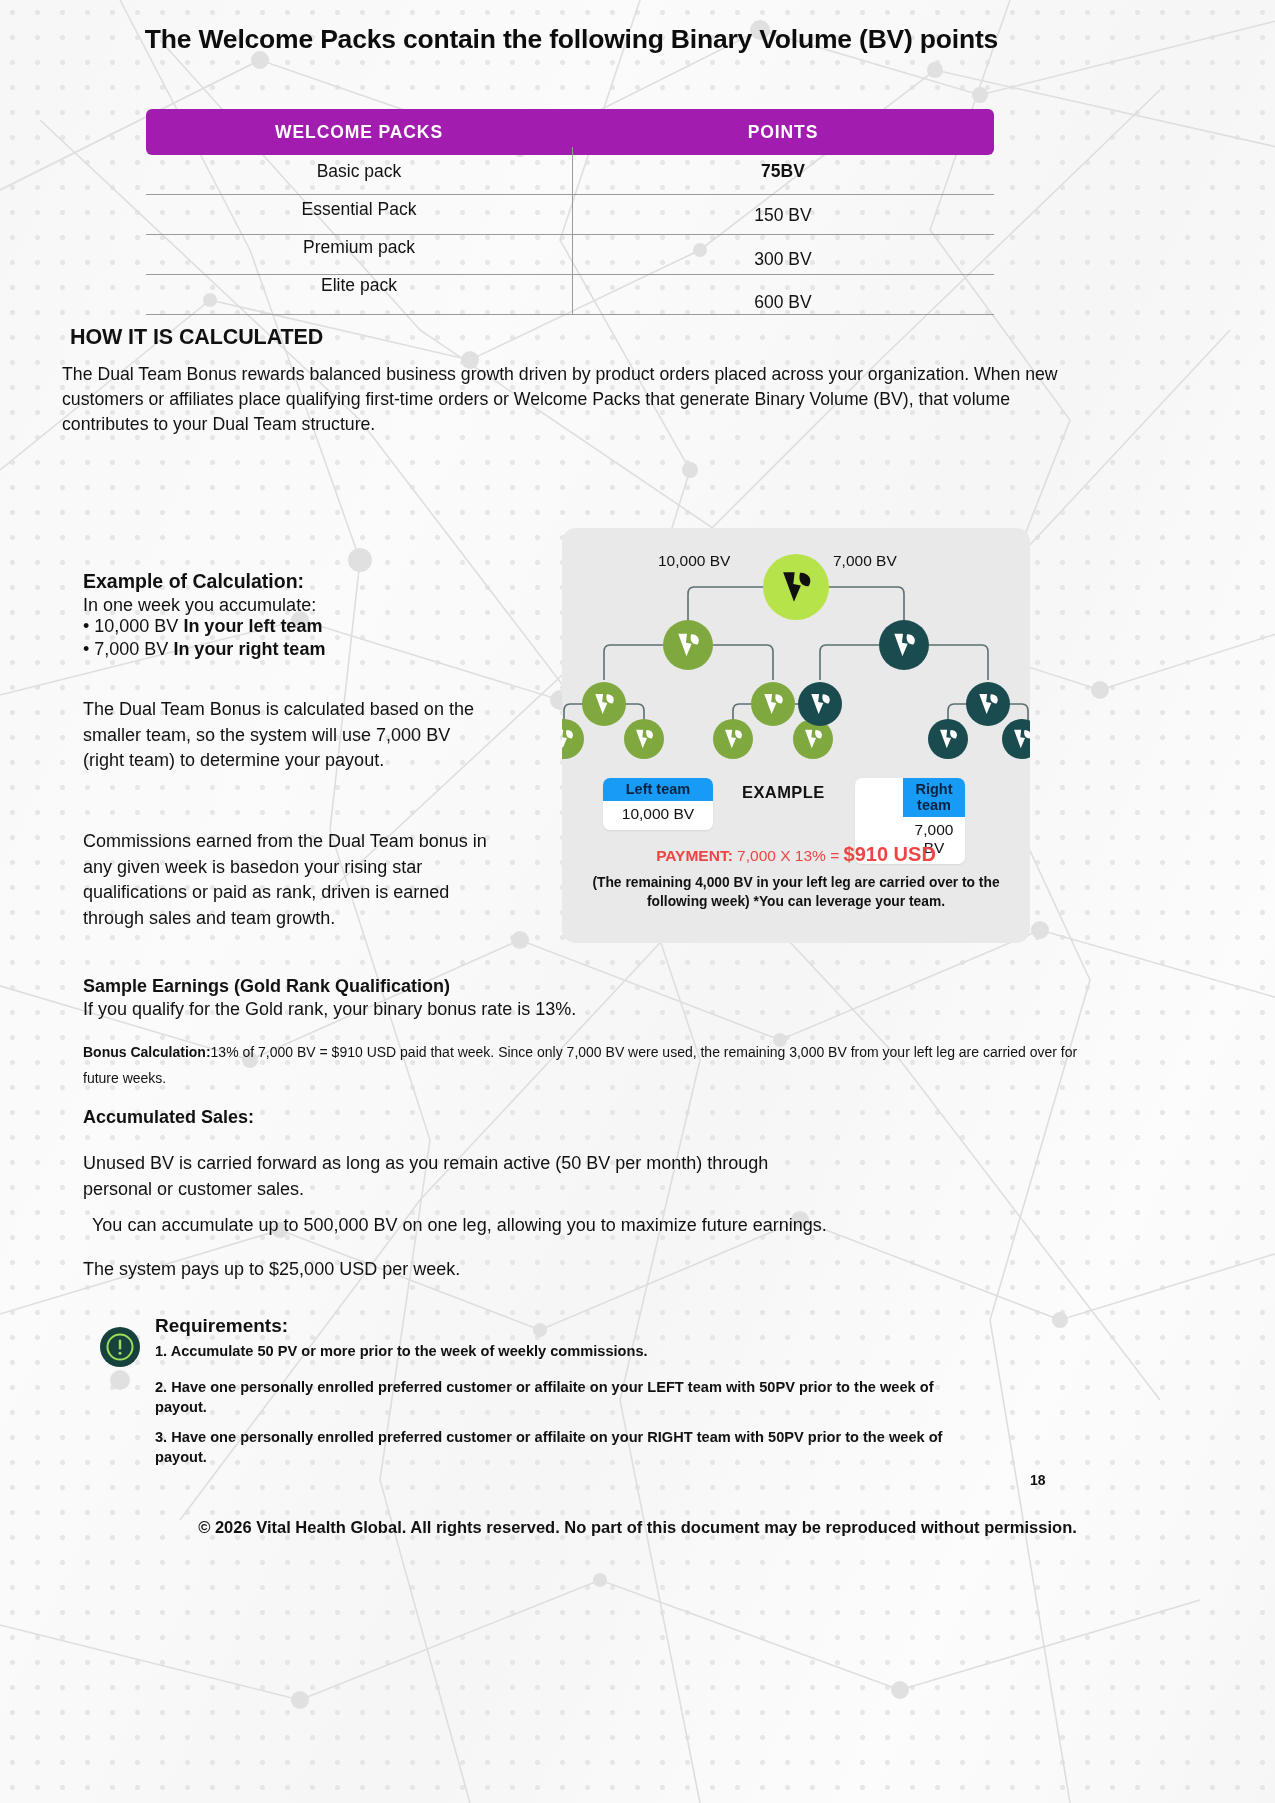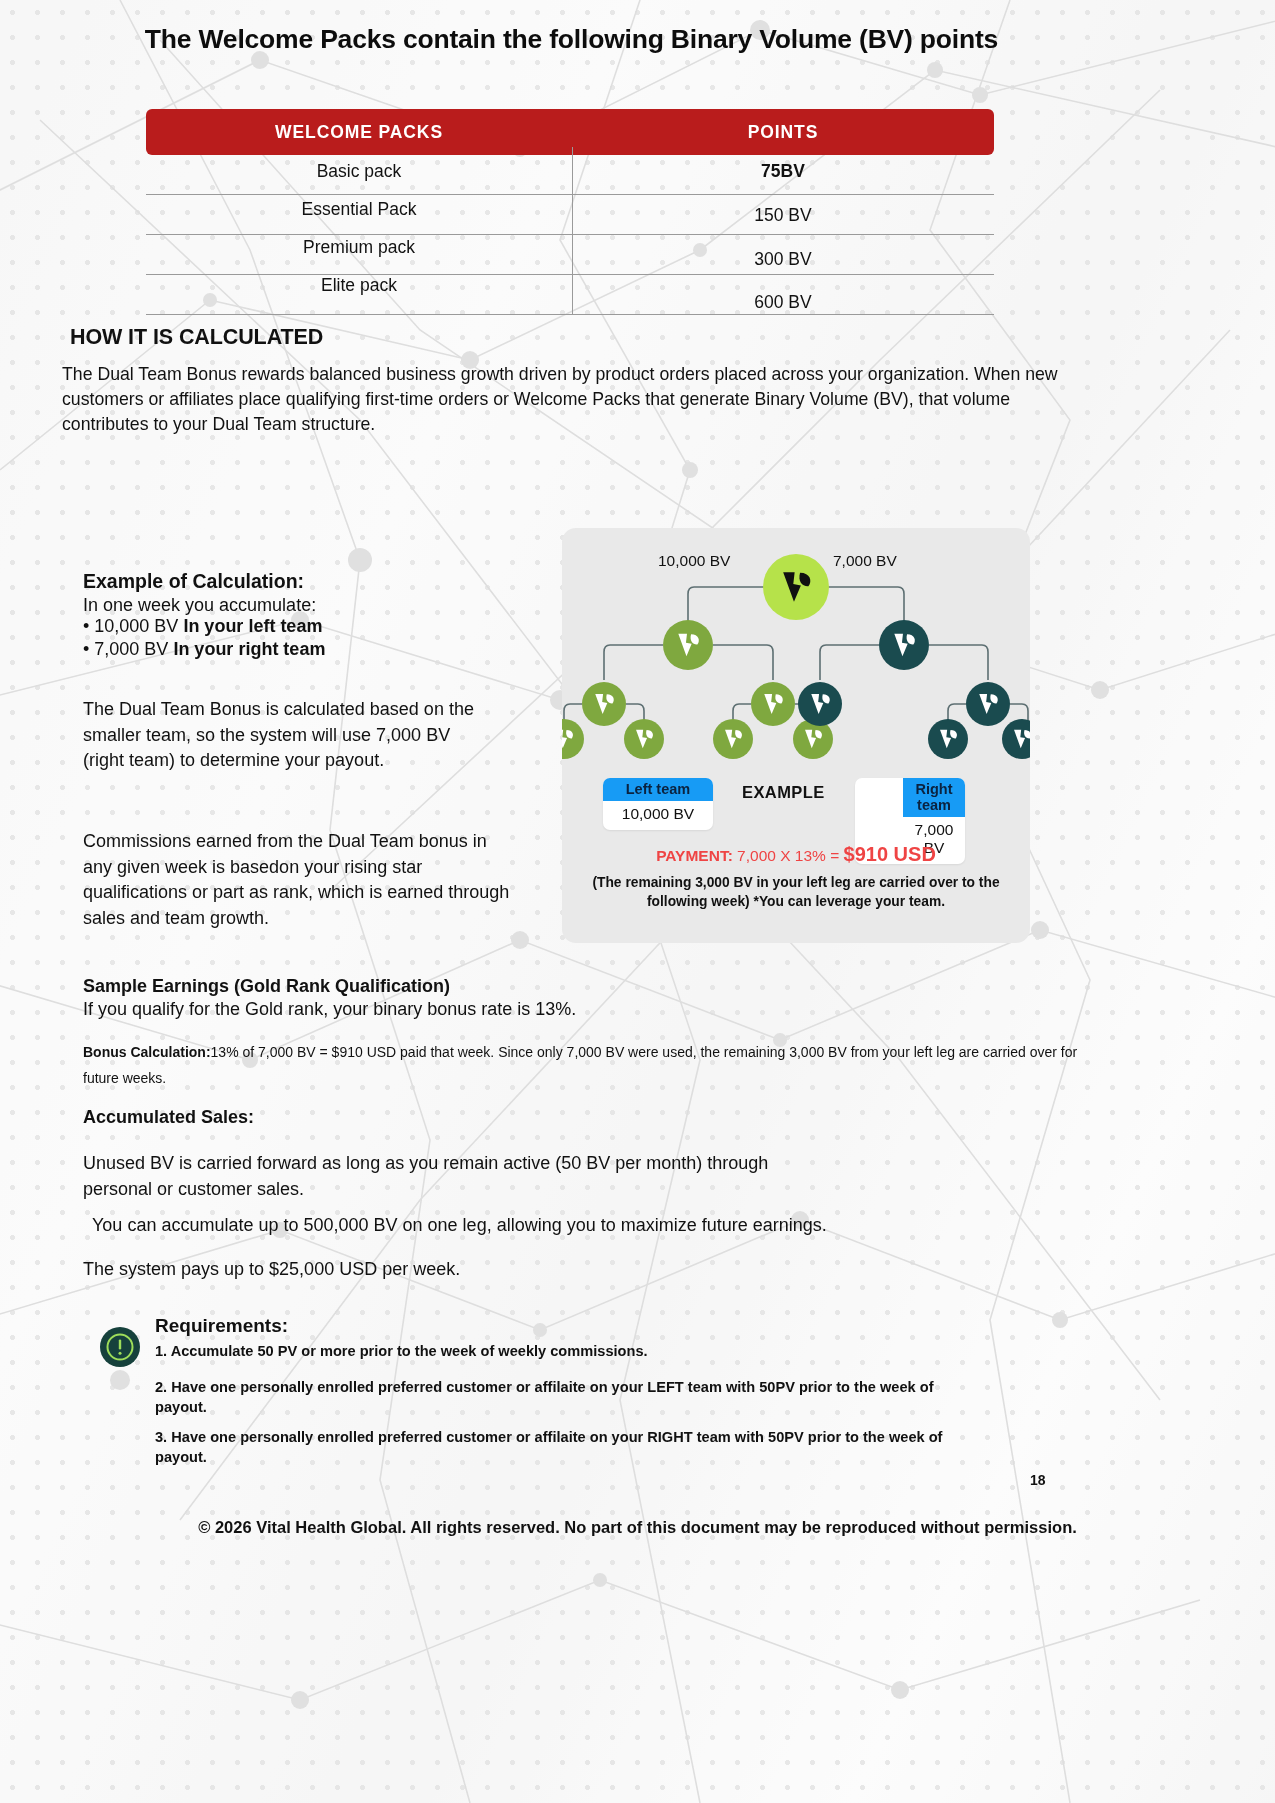--- a/index.html
+++ b/index.html
@@ -37,21 +37,21 @@
   #doc-title {
     position:absolute; top:24px; left:0; width:1143px;
     text-align:center;
     font-size:26.5px; font-weight:bold; letter-spacing:-.2px;
     color:#0d0d0d;
   }
 
   
   #packs-table { position:absolute; top:109px; left:146px; width:848px; }
   #packs-head {
-    display:flex; height:46px; background:#b91c1c; border-radius:6px;
+    display:flex; height:46px; background:#a21caf; border-radius:6px;
     color:#fff; font-size:17.5px; font-weight:bold; letter-spacing:.9px;
   }
   #packs-head .th-left { flex:0 0 426px; display:flex; align-items:center; justify-content:center; }
   #packs-head .th-right { flex:1; display:flex; align-items:center; justify-content:center; }
   .pack-row { position:relative; height:40px; }
   .pack-row .cell-name {
     position:absolute; left:0; width:426px; text-align:center;
     font-size:17.5px; color:#121212;
   }
   .pack-row .cell-pts {
@@ -271,21 +271,21 @@
 
   <div id="example-title">Example of Calculation:</div>
   <div id="example-sub">In one week you accumulate:</div>
   <div id="bullet-left">
     <span>• 10,000 BV </span><b>In your left team</b>
   </div>
   <div id="bullet-right">
     <span>• 7,000 BV  </span><b> In your right team</b>
   </div>
   <p id="calc-note">The Dual Team Bonus is calculated based on the smaller team, so the system will use 7,000 BV (right team) to determine your payout.</p>
-  <p id="commission-note">Commissions earned from the Dual Team bonus in any given week is basedon your rising star qualifications or part as rank, which is earned through sales and team growth.</p>
+  <p id="commission-note">Commissions earned from the Dual Team bonus in any given week is basedon your rising star qualifications or paid as rank, driven is earned through sales and team growth.</p>
 
   <div id="diagram-panel">
     <svg id="tree-svg" width="468" height="415" viewBox="0 0 468 415">
       <defs>
         <g id="leafmark">
           <path d="M-9.5,-11 L-1.5,11 L3.6,-1.2 L-2.0,-2.2 L-1.0,-11 Z"></path>
           <path d="M3.0,-10.6 C10.6,-10.6 12.2,-4.4 9.2,-0.6 C4.8,-0.2 1.2,-4.0 3.0,-10.6 Z"></path>
         </g>
       </defs>
 
@@ -380,21 +380,21 @@
   </div>
   <div class="team-card" id="card-right">
     <div class="tc-head">Right team</div>
     <div class="tc-val">7,000 BV</div>
   </div>
   <div id="example-label">EXAMPLE</div>
 
   <div id="payment-line">
     <span class="pl-label">PAYMENT:</span><span> 7,000 X 13% = </span><span class="pl-amount">$910 USD</span>
   </div>
-  <div id="payment-note">(The remaining 3,000 BV in your left leg are carried over to the following week) *You can leverage your team.</div>
+  <div id="payment-note">(The remaining 4,000 BV in your left leg are carried over to the following week) *You can leverage your team.</div>
 
   <div id="sample-title">Sample Earnings (Gold Rank Qualification)</div>
   <div id="sample-text">If you qualify for the Gold rank, your binary bonus rate is 13%.</div>
   <p id="bonus-calc">
     <b>Bonus Calculation:</b><span>13% of 7,000 BV = $910 USD paid that week. Since only 7,000 BV were used, the remaining 3,000 BV from your left leg are carried over for future weeks.</span>
   </p>
 
   <div id="accum-title">Accumulated Sales:</div>
   <p id="accum-p1">Unused BV is carried forward as long as you remain active (50 BV per month) through personal or customer sales.</p>
   <p id="accum-p2">You can accumulate up to 500,000 BV on one leg, allowing you to maximize future earnings.</p>

